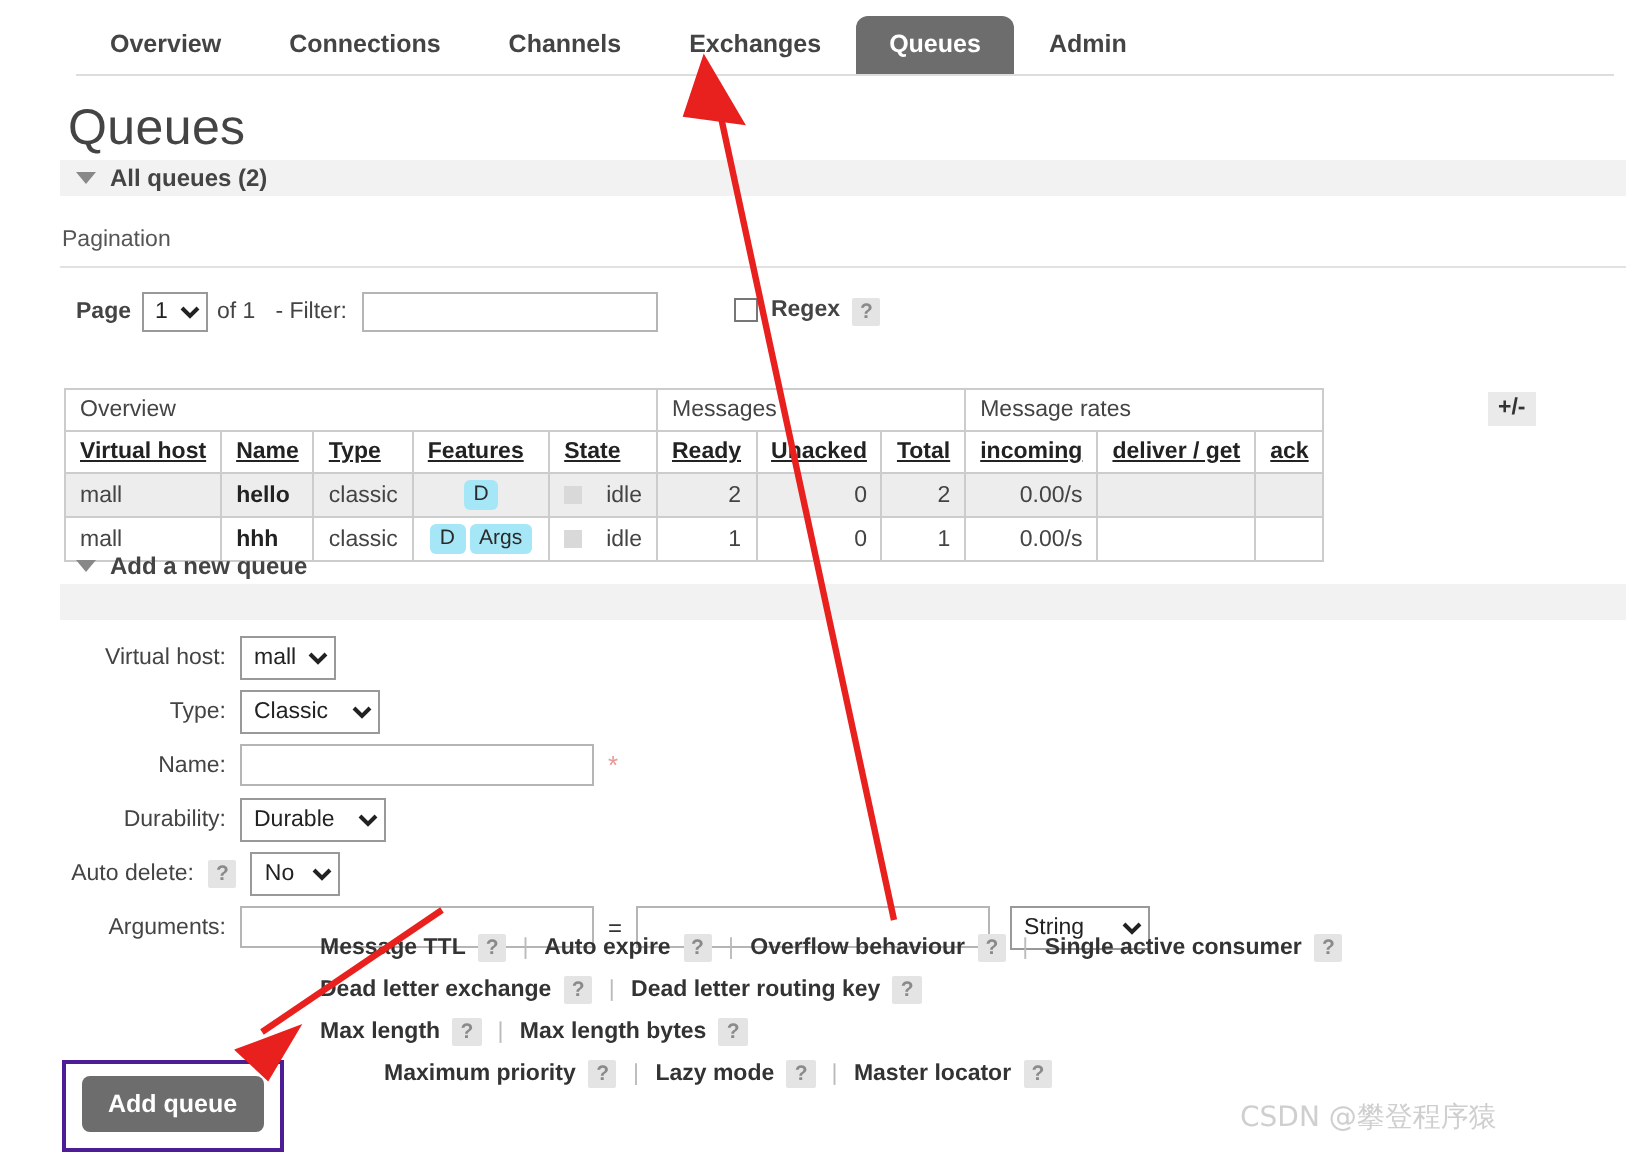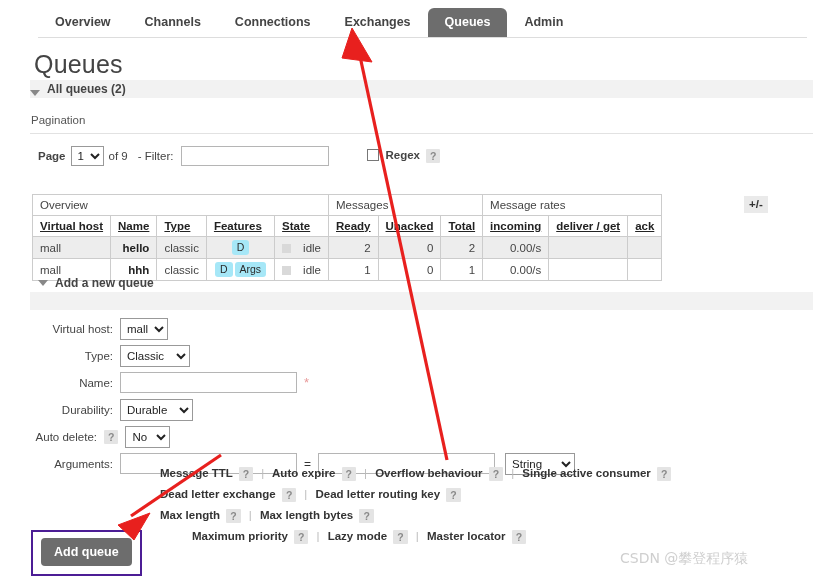--- a/index.html
+++ b/index.html
@@ -57,21 +57,21 @@
     display: flex; align-items: center;
     font-size: 12px; font-weight: bold; color: #444;
   }
   .tri {
     width: 0; height: 0;
     border-left: 5px solid transparent;
     border-right: 5px solid transparent;
     border-top: 6px solid #888;
     margin-right: 7px;
   }
-  .sec-all { left: 30px; top: 82px; align-items: flex-end; }
+  .sec-all { left: 38px; top: 82px; }
   .sec-add { left: 38px; top: 276px; }
   .sec-bar {
     position: absolute; left: 30px; width: 783px; height: 18px;
     background: #f2f2f2;
   }
   .bar-all { top: 80px; }
   .bar-add { top: 292px; }
 
   
   .pagination-label {
@@ -124,21 +124,21 @@
     height: 21px;
     font-weight: normal;
     color: #444;
     white-space: nowrap;
   }
   table.q th.grp { text-align: left; font-weight: normal; color: #444; }
   table.q th.col { font-weight: bold; text-align: left; color: #222; text-decoration: underline; }
   table.q th.col.num { text-align: right; }
   table.q tr.alt td { background: #ededed; }
   table.q td.num { text-align: right; }
-  table.q td.name { font-weight: bold; color: #222; text-align: right; }
+  table.q td.name { font-weight: bold; color: #222; }
   table.q td.feat { text-align: center; }
   .badge {
     display: inline-block;
     background: #a6e7f7; color: #2a2a2a;
     font-size: 10.5px; font-weight: normal;
     padding: 1px 5px; border-radius: 3px; margin: 0 1px;
     line-height: 13px;
   }
   td.state { color: #444; }
   .state-box {
@@ -201,24 +201,24 @@
 <body>
 
 <div id="root">
 
   <div class="nav">
     <ul>
       <li>
           <a href="#">Overview</a>
         </li>
       <li>
+          <a href="#">Connections</a>
+        </li>
+      <li>
           <a href="#">Channels</a>
-        </li>
-      <li>
-          <a href="#">Connections</a>
         </li>
       <li>
           <a href="#">Exchanges</a>
         </li>
       <li>
           <a href="#" class="active">Queues</a>
         </li>
       <li>
           <a href="#">Admin</a>
         </li>
@@ -235,21 +235,21 @@
   </div>
 
   <div class="pagination-label">Pagination</div>
   <div class="pagination-rule"></div>
 
   <div class="pg-row">
     <span class="lbl">Page</span>
     <select class="mini">
       <option>1</option>
     </select>
-    <span class="lbl-n">of 9</span>
+    <span class="lbl-n">of 1</span>
     <span class="lbl-n">- Filter:</span>
     <input class="txt" style="width: 148px; margin-left: 3px;" placeholder="">
     <span style="display:inline-flex;align-items:flex-start;margin-left:38px;">
       <span class="chk"></span>
       <span class="lbl" style="margin-right:6px;">Regex</span>
       <span class="qmark">?</span>
     </span>
   </div>
 
   <table class="q">

